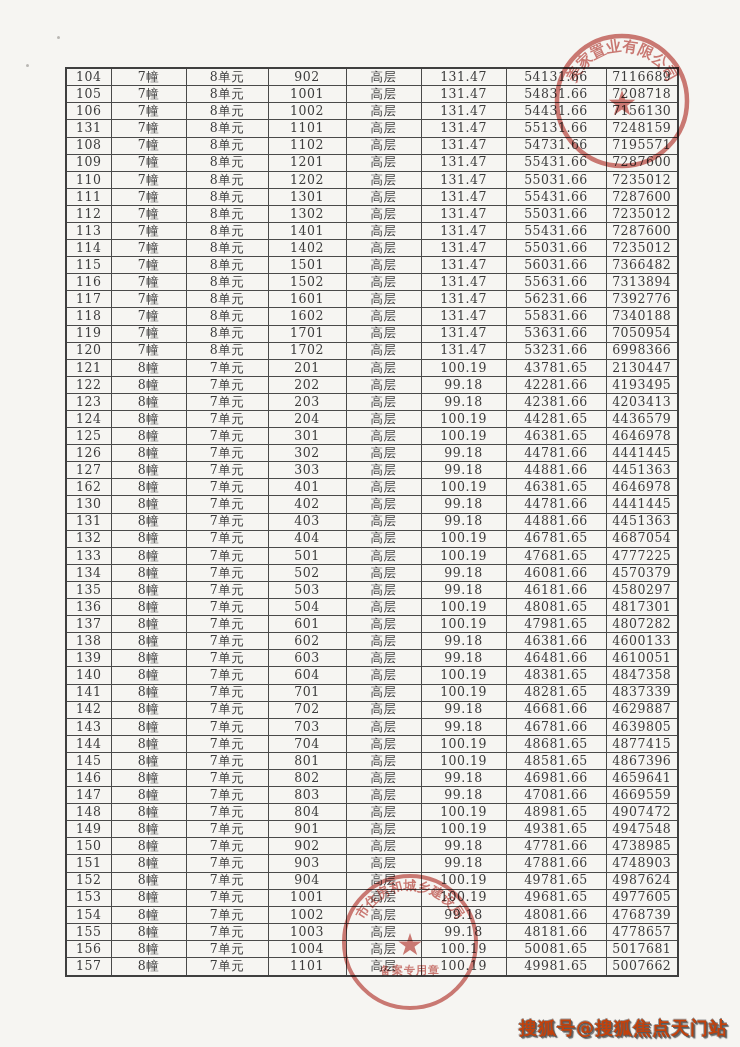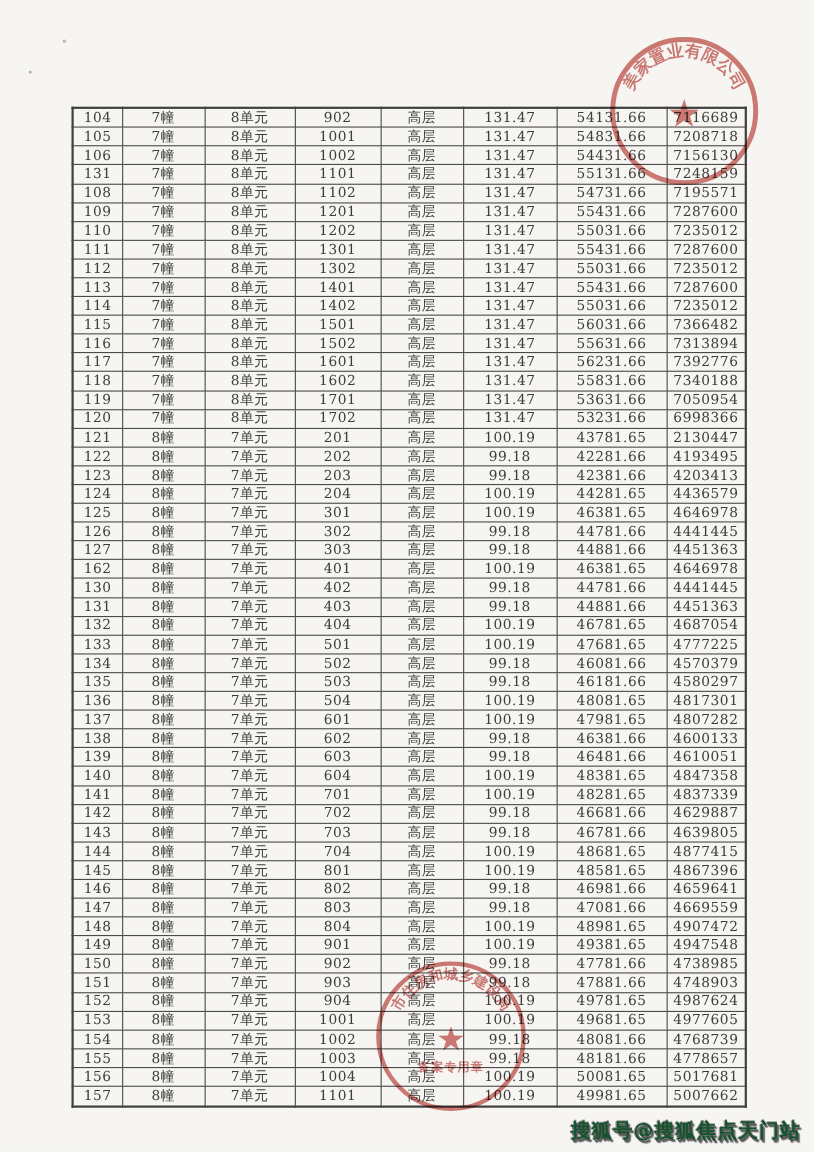--- a/index.html
+++ b/index.html
@@ -14,21 +14,20 @@
 
   
   .table-wrap{
     position:absolute;left:65px;top:67px;width:612px;height:910px;
   }
   table.price-table{
     width:612px;height:910px;
     border-collapse:collapse;table-layout:fixed;
     border:2px solid #3f3f3f;
     background:transparent;
-    margin-top:30px;
   }
   table.price-table td{
     border:1px solid #4a4a4a;
     text-align:center;vertical-align:middle;
     font-size:12.5px;color:#3c3c3c;
     padding:0;line-height:1;
     letter-spacing:0.5px;
     overflow:hidden;white-space:nowrap;
   }
 
@@ -36,21 +35,21 @@
   .stamp{position:absolute;opacity:0.72;mix-blend-mode:multiply;}
   .stamp svg{display:block;}
   .stamp-top{left:551px;top:30px;}
   .stamp-bottom{left:339px;top:871px;}
 
   
   .watermark{
     position:absolute;right:12px;top:1016px;
     font-family:"DejaVu Sans","Liberation Sans",sans-serif;
     font-weight:bold;font-size:18px;letter-spacing:1px;
-    color:#14532d;
+    color:#c2410c;
     text-shadow:1px 1px 0 #5a5a5a,2px 2px 1px #6a6a6a,-1px 0 0 #9a9a9a,0 -1px 0 #9a9a9a;
     white-space:nowrap;
   }
 
   
   .speck{position:absolute;background:#b9b7b3;border-radius:50%;}
   .speck-1{left:57px;top:36px;width:3px;height:3px;}
   .speck-2{left:26px;top:64px;width:3px;height:3px;}
 </style>
 </head>

